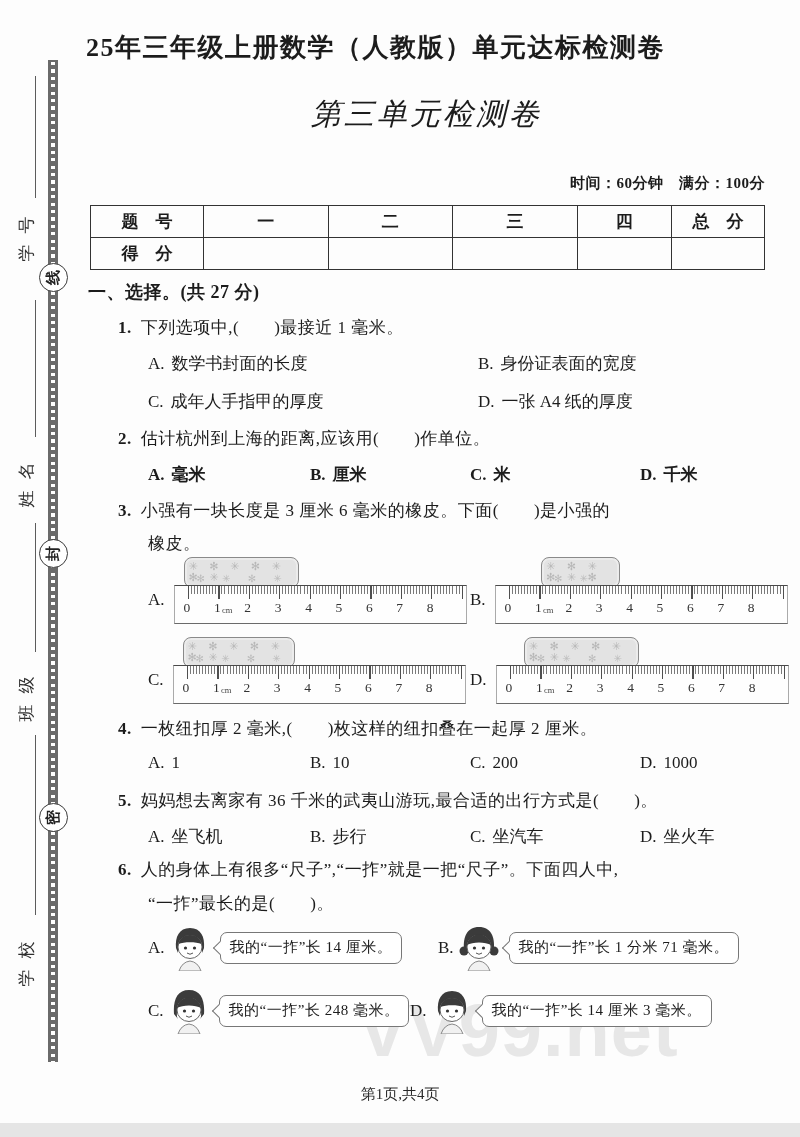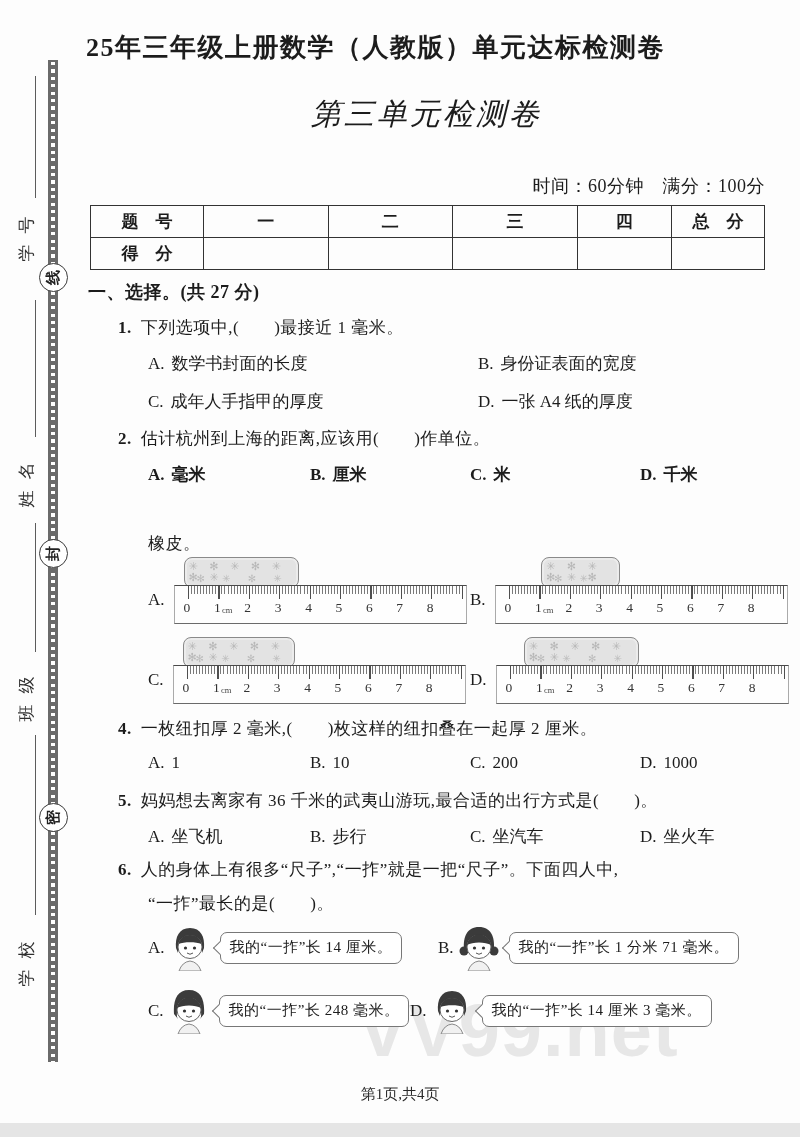--- a/index.html
+++ b/index.html
@@ -21,21 +21,21 @@
     background:repeating-linear-gradient(180deg,#fff 0 3.2px,#6a6a6a 3.2px 7.4px); }
   .seal-circle { position:absolute; left:39px; width:27px; height:27px; border:1.5px solid #3a3a3a;
     border-radius:50%; background:#fff; z-index:2; display:flex; align-items:center; justify-content:center; }
   .seal-circle span { transform:rotate(-90deg); font-weight:bold; font-size:15px; color:#222; }
   .vlabel { position:absolute; left:-9px; width:70px; text-align:center; transform:rotate(-90deg);
     font-size:17px; letter-spacing:11px; white-space:nowrap; color:#2e2e2e; }
   .vline { position:absolute; left:35px; width:1px; background:#5c5c5c; }
   
   .main-title { position:absolute; left:86px; top:30px; width:660px; font-size:26px; font-weight:bold; letter-spacing:1.5px; }
   .sub-title  { position:absolute; left:88px; top:94px; width:677px; text-align:center; font-size:30px; letter-spacing:3px;font-style:italic; }
-  .info-line  { position:absolute; right:35px; top:174px; font-size:18px; font-weight:normal; letter-spacing:0.5px; }
+  .info-line  { position:absolute; right:35px; top:174px; font-size:15px; font-weight:bold; letter-spacing:0.5px; }
   
   table.score { position:absolute; left:90px; top:205px; width:675px; border-collapse:collapse;
     font-size:17px; font-weight:bold; }
   table.score td { border:1.5px solid #333; text-align:center; height:31px; padding:0; }
   
   .abs { position:absolute; }
   .section-title { left:88px; top:280px; font-size:18px; font-weight:bold; letter-spacing:0.5px; }
   .q-line { font-size:17px; letter-spacing:0.5px; white-space:nowrap; }
   .q-num { font-weight:bold; margin-right:9px; }
   .opt-letter { margin-right:7px; }
@@ -145,20 +145,23 @@
   <div class="abs q-line" style="left:118px;top:427px;">
     <span class="q-num">2.</span><span>估计杭州到上海的距离,应该用(　　)作单位。</span>
   </div>
   <div class="abs optrow" style="left:148px;top:463px;font-weight:bold;">
     <span class="o4a"><span class="opt-letter">A.</span><span>毫米</span></span>
     <span class="o4b"><span class="opt-letter">B.</span><span>厘米</span></span>
     <span class="o4c"><span class="opt-letter">C.</span><span>米</span></span>
     <span><span class="opt-letter">D.</span><span>千米</span></span>
   </div>
 
+  <div class="abs q-line" style="left:118px;top:499px;">
+    <span class="q-num">3.</span><span>小强有一块长度是 3 厘米 6 毫米的橡皮。下面(　　)是小强的</span>
+  </div>
   <div class="abs q-line" style="left:148px;top:532px;">橡皮。</div>
 
   <div class="ruler-group" style="left:148px;top:556px;">
     <span class="opt-letter">A.</span>
     <div class="ruler">
       <div class="eraser" style="left: 10px; width: 113.44px;"></div>
       <div class="rbody">
           <div class="mm-ticks"></div>
           <div class="cm-ticks"></div>
           <div class="numbers">

